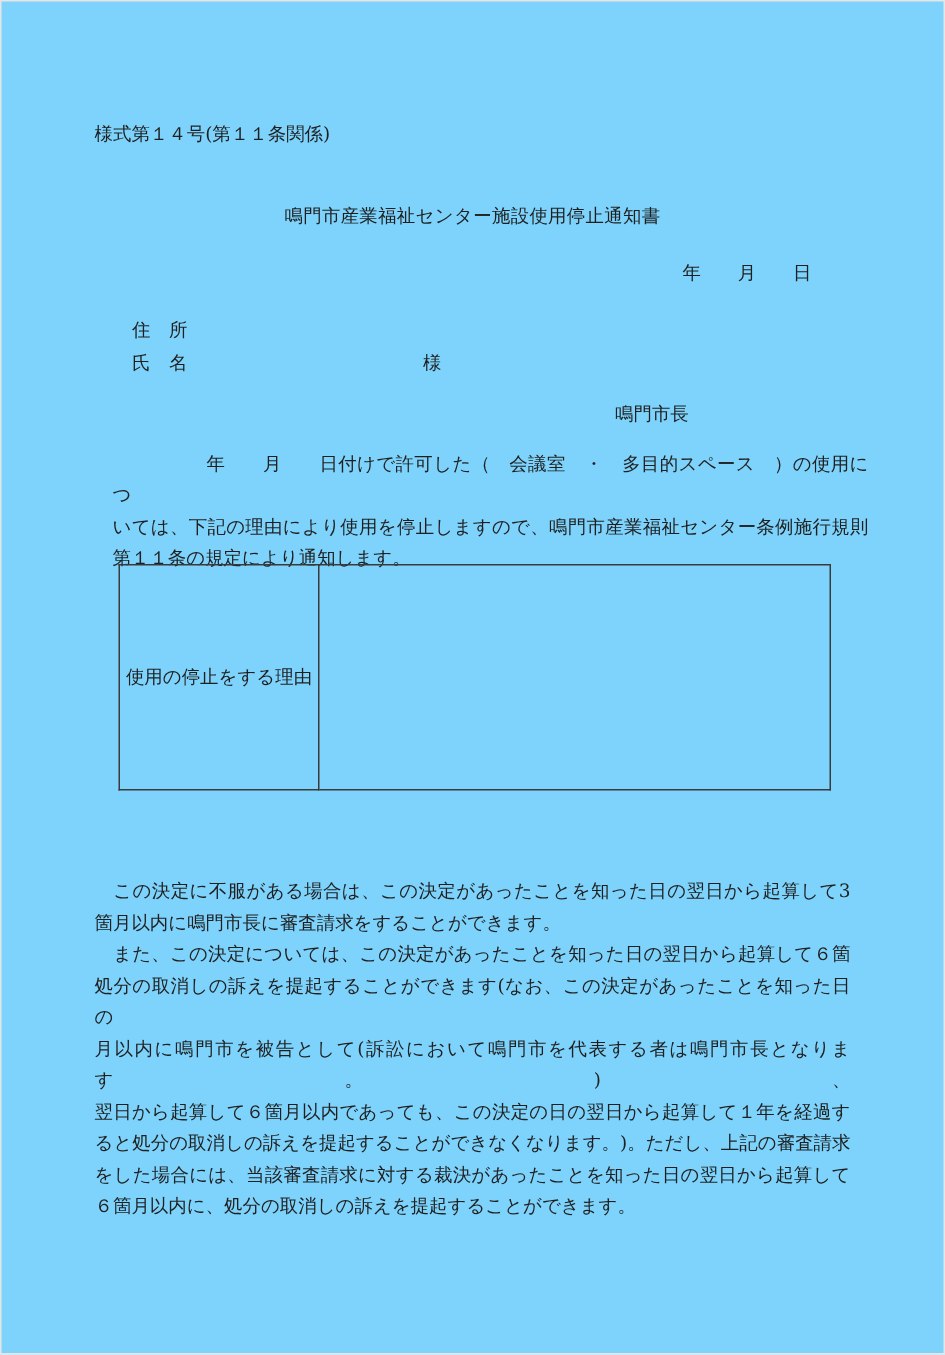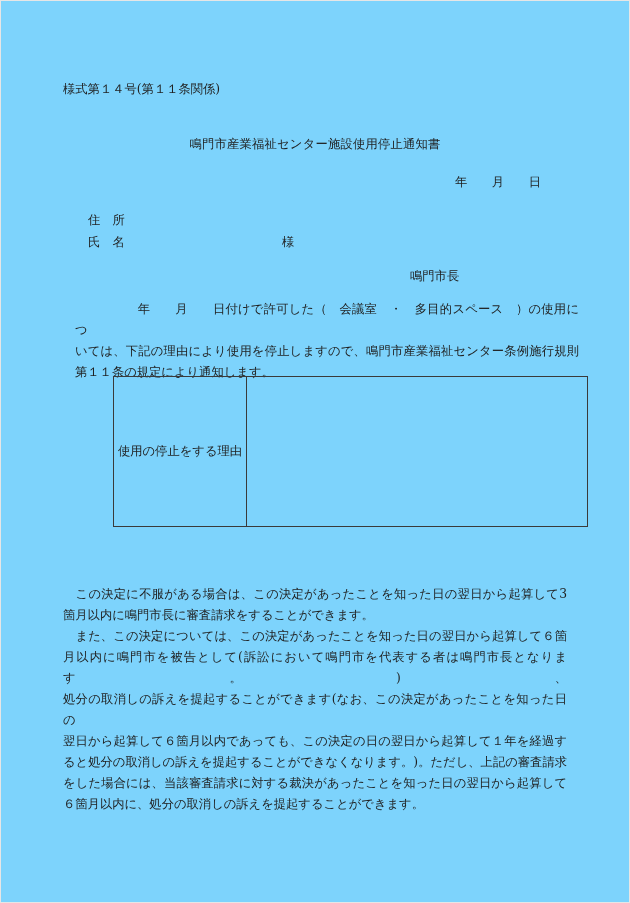--- a/index.html
+++ b/index.html
@@ -25,21 +25,20 @@
   .intro{left:63px;top:299px;width:504px;margin-left:12px;}
   .notes{left:63px;top:584px;width:504px;}
   .jl{text-align:justify;text-align-last:justify;}
   .form-table{
     position:absolute;left:79px;top:376px;
     width:474px;
     border-collapse:collapse;
     table-layout:fixed;
     font-size:12.3px;
     color:#1f1f1f;
-    margin-left:34px;
   }
   .form-table td{
     border:1px solid #3a3a3a;
     padding:0;
     line-height:21px;
   }
   .cell-label{
     text-align:center;
     vertical-align:middle;
   }
@@ -85,21 +84,21 @@
         <td class="cell-label">使用の停止をする理由</td>
         <td class="reason-value"></td>
       </tr>
     </tbody>
   </table>
 
   <div class="abs notes">
     <div class="jl">　この決定に不服がある場合は、この決定があったことを知った日の翌日から起算して3</div>
     <div>箇月以内に鳴門市長に審査請求をすることができます。</div>
     <div class="jl">　また、この決定については、この決定があったことを知った日の翌日から起算して６箇</div>
+    <div class="jl">処分の取消しの訴えを提起することができます(なお、この決定があったことを知った日の</div>
     <div class="jl">月以内に鳴門市を被告として(訴訟において鳴門市を代表する者は鳴門市長となります。)、</div>
-    <div class="jl">処分の取消しの訴えを提起することができます(なお、この決定があったことを知った日の</div>
     <div class="jl">翌日から起算して６箇月以内であっても、この決定の日の翌日から起算して１年を経過す</div>
     <div class="jl">ると処分の取消しの訴えを提起することができなくなります。)。ただし、上記の審査請求</div>
     <div class="jl">をした場合には、当該審査請求に対する裁決があったことを知った日の翌日から起算して</div>
     <div>６箇月以内に、処分の取消しの訴えを提起することができます。</div>
   </div>
 
 </div>
 
 </body></html>

